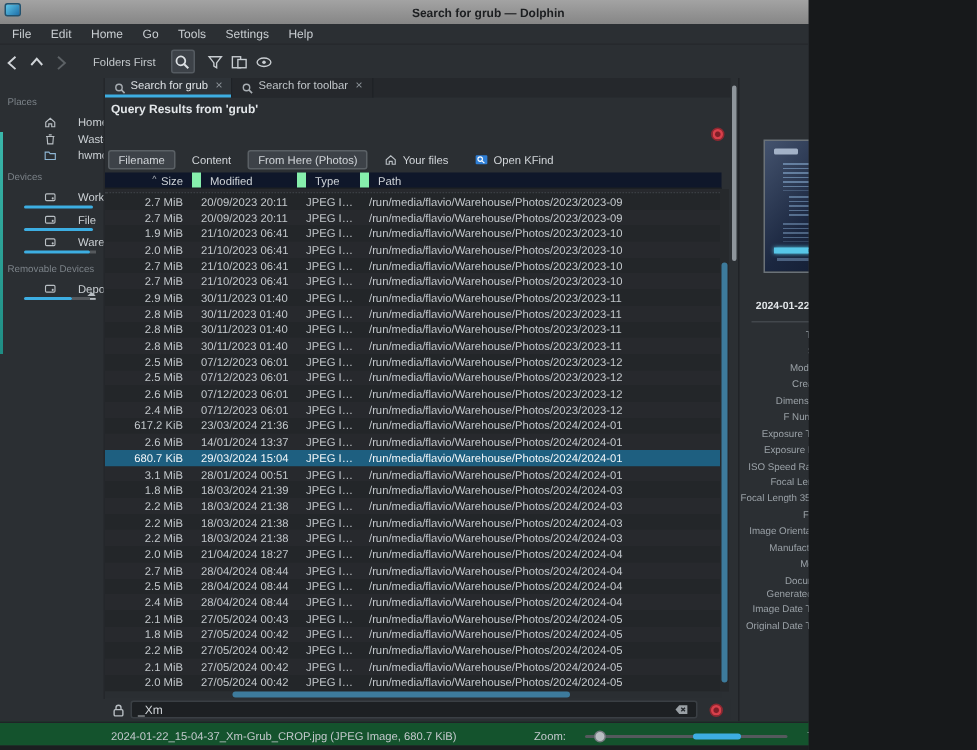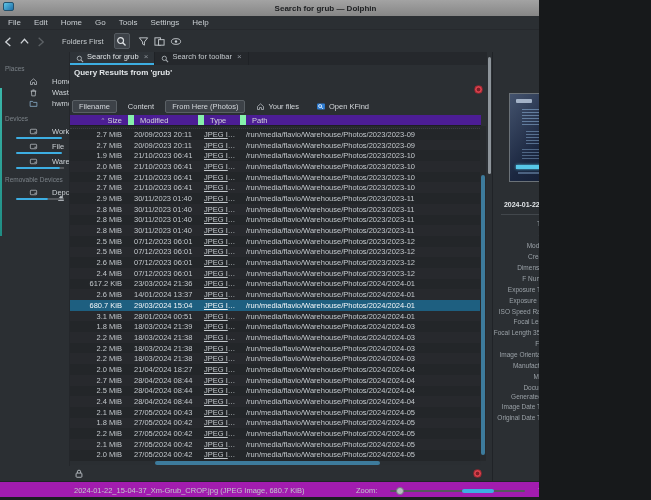--- a/index.html
+++ b/index.html
@@ -46,32 +46,32 @@
   .search-input{position:absolute;left:72px;top:82px;width:398px;height:14px;background:#1d2023;border:1px solid #3daee2;border-radius:2px;display:flex;align-items:center;padding:0 3px;}
   .sel-text{font-size:8px;color:#fff;background:#2a7fb5;padding:0 1px;}
   .input-icons{margin-left:auto;display:flex;gap:3px;align-items:center;}
   .red-btn{position:absolute;width:9px;height:9px;border-radius:50%;background:radial-gradient(circle at 50% 50%,#7e1f28 0 30%,#d8404b 45% 100%);border:1px solid #8e2730;}
   .red-search{left:474px;top:85px;}
   .filters{position:absolute;left:72px;top:100px;height:13px;display:flex;gap:5px;align-items:center;}
   .fbtn{display:flex;align-items:center;gap:3px;font-size:7.5px;color:#d2d6da;padding:1px 6px;height:13px;border-radius:2px;}
   .fbtn.pressed{background:#3d4248;border:1px solid #5a6065;}
 
   
-  .thead{position:absolute;left:70px;top:115px;width:411px;height:11px;background:#4c1d95;border-bottom:1px solid #1d2023;display:grid;grid-template-columns:58px 70px 42px auto;align-items:center;font-size:7.5px;color:#d0d5d9;}
+  .thead{position:absolute;left:70px;top:115px;width:411px;height:11px;background:#0f172a;border-bottom:1px solid #1d2023;display:grid;grid-template-columns:58px 70px 42px auto;align-items:center;font-size:7.5px;color:#d0d5d9;}
   .thead .hcell{height:100%;display:flex;align-items:center;padding-left:6px;border-left:6px solid #86efac;}
   .thead .h-size{justify-content:flex-end;padding-right:6px;border-left:none;gap:3px;}
   .caret{font-size:6px;color:#aeb4b9;}
   .tbody{position:absolute;left:70px;top:126px;width:410px;height:335px;background:#232629;overflow:hidden;}
   .row-sliver{height:3px;background:#27292d;border-bottom:1px dotted #3a3e43;}
   .trow{display:grid;grid-template-columns:58px 70px 42px auto;height:10.7px;align-items:center;font-size:7.5px;color:#c3c8cc;background:#232629;}
   .trow.alt{background:#27292d;}
   .trow.sel{background:#1e5f80;color:#f2f6f8;}
   .c-size{text-align:right;padding-right:6px;white-space:nowrap;}
   .c-mod,.c-type,.c-path{padding-left:6px;white-space:nowrap;overflow:hidden;}
-  .c-type{text-overflow:ellipsis;text-decoration:underline;}
+  .c-type{text-overflow:ellipsis;}
 
   
   .hscroll{position:absolute;left:70px;top:461px;width:411px;height:4px;background:#2a2e32;}
   .hscroll .thumb{position:absolute;left:85px;top:0;width:225px;height:4px;border-radius:2px;background:#3d7b9c;}
   .vscroll{position:absolute;left:480px;top:126px;width:6px;height:335px;background:#26292c;}
   .vscroll .thumb{position:absolute;left:1px;top:49px;width:4px;height:280px;border-radius:2px;background:#3d7b9c;}
   .panel-scroll{position:absolute;left:488px;top:57px;width:3px;height:117px;border-radius:1.5px;background:#8e959b;}
 
   
   .name-filter{position:absolute;left:70px;top:466px;width:417px;height:14px;background:#2b2f33;display:flex;align-items:center;}
@@ -90,21 +90,21 @@
   .pv-bar{position:absolute;left:6px;top:71px;width:123px;height:4px;background:#57c7e8;box-shadow:0 0 3px #57c7e8;}
   .pv-sub{position:absolute;left:8px;top:78px;width:42px;height:1.5px;background:rgba(150,190,230,.4);}
   .info-filename{position:absolute;left:0;top:149px;width:159px;text-align:center;font-size:7px;font-weight:bold;color:#e2e6e9;white-space:nowrap;overflow:hidden;}
   .info-divider{position:absolute;left:8px;top:162px;width:143px;height:1px;background:#42474c;}
   .fields{position:absolute;left:0;top:168px;width:159px;display:flex;flex-direction:column;gap:0;}
   .field{display:flex;align-items:flex-start;margin-bottom:2.5px;}
   .f-label{flex:0 0 64px;text-align:right;font-size:6.5px;color:#9aa1a7;padding-right:4px;line-height:1.3;}
   .f-value{flex:1;font-size:6.5px;color:#ced3d7;white-space:nowrap;overflow:hidden;line-height:1.3;}
 
   
-  .statusbar{position:absolute;left:0;top:481px;width:651px;height:16px;background:#a21caf;border-top:1px solid #202327;padding-left:41px;}
+  .statusbar{position:absolute;left:0;top:481px;width:651px;height:16px;background:#14532d;border-top:1px solid #202327;padding-left:41px;}
   .sb-sel{position:absolute;left:74px;top:4px;font-size:7.5px;color:#c3c8cc;white-space:nowrap;}
   .sb-zoom-label{position:absolute;left:356px;top:4px;font-size:7.5px;color:#c3c8cc;}
   .sb-track{position:absolute;left:390px;top:8px;width:135px;height:2px;background:#55595d;border-radius:1px;}
   .sb-knob{position:absolute;left:396px;top:4.5px;width:8px;height:8px;border-radius:50%;background:#b9bec2;border:1px solid #73797e;}
   .sb-blue{position:absolute;left:462px;top:7px;width:32px;height:4px;border-radius:2px;background:#3daee2;}
   .sb-free{position:absolute;left:538px;top:4px;font-size:7.5px;color:#c3c8cc;white-space:nowrap;}
   .sb-chev{position:absolute;left:616px;top:5px;}
   .bottom-edge{position:absolute;left:0;top:497px;width:651px;height:3px;background:#1b1e20;}
 
   .cursor{position:absolute;left:597px;top:437px;z-index:50;}
@@ -550,20 +550,31 @@
       <div class="thumb"></div>
     </div>
 
   <div class="name-filter">
     <span class="ico lock">
         <svg width="10" height="11" viewBox="0 0 12 12">
           <rect x="2.5" y="5.5" width="7" height="5" rx="1" fill="none" stroke="#b9bfc4" stroke-width="1.1"></rect>
           <path d="M4 5.5 V4 a2 2 0 0 1 4 0 V5.5" fill="none" stroke="#b9bfc4" stroke-width="1.1"></path>
         </svg>
       </span>
+    <div class="nf-input">
+      <span class="nf-text">_Xm</span>
+      <span class="input-icons">
+          <span class="ico">
+            <svg width="11" height="10" viewBox="0 0 12 12">
+              <path d="M4 2.5 H10.5 V9.5 H4 L1 6 Z" fill="#9aa0a5"></path>
+              <path d="M5.6 4.6 L8.6 7.4 M8.6 4.6 L5.6 7.4" stroke="#23272b" stroke-width="1.1"></path>
+            </svg>
+          </span>
+        </span>
+    </div>
   </div>
   <div class="red-btn red-filter"></div>
 
   <div class="infopanel">
     <div class="preview">
       <div class="pv-logo"></div>
       <div class="pv-lines1"></div>
       <div class="pv-lines2"></div>
       <div class="pv-lines3"></div>
       <div class="pv-bar"></div>

